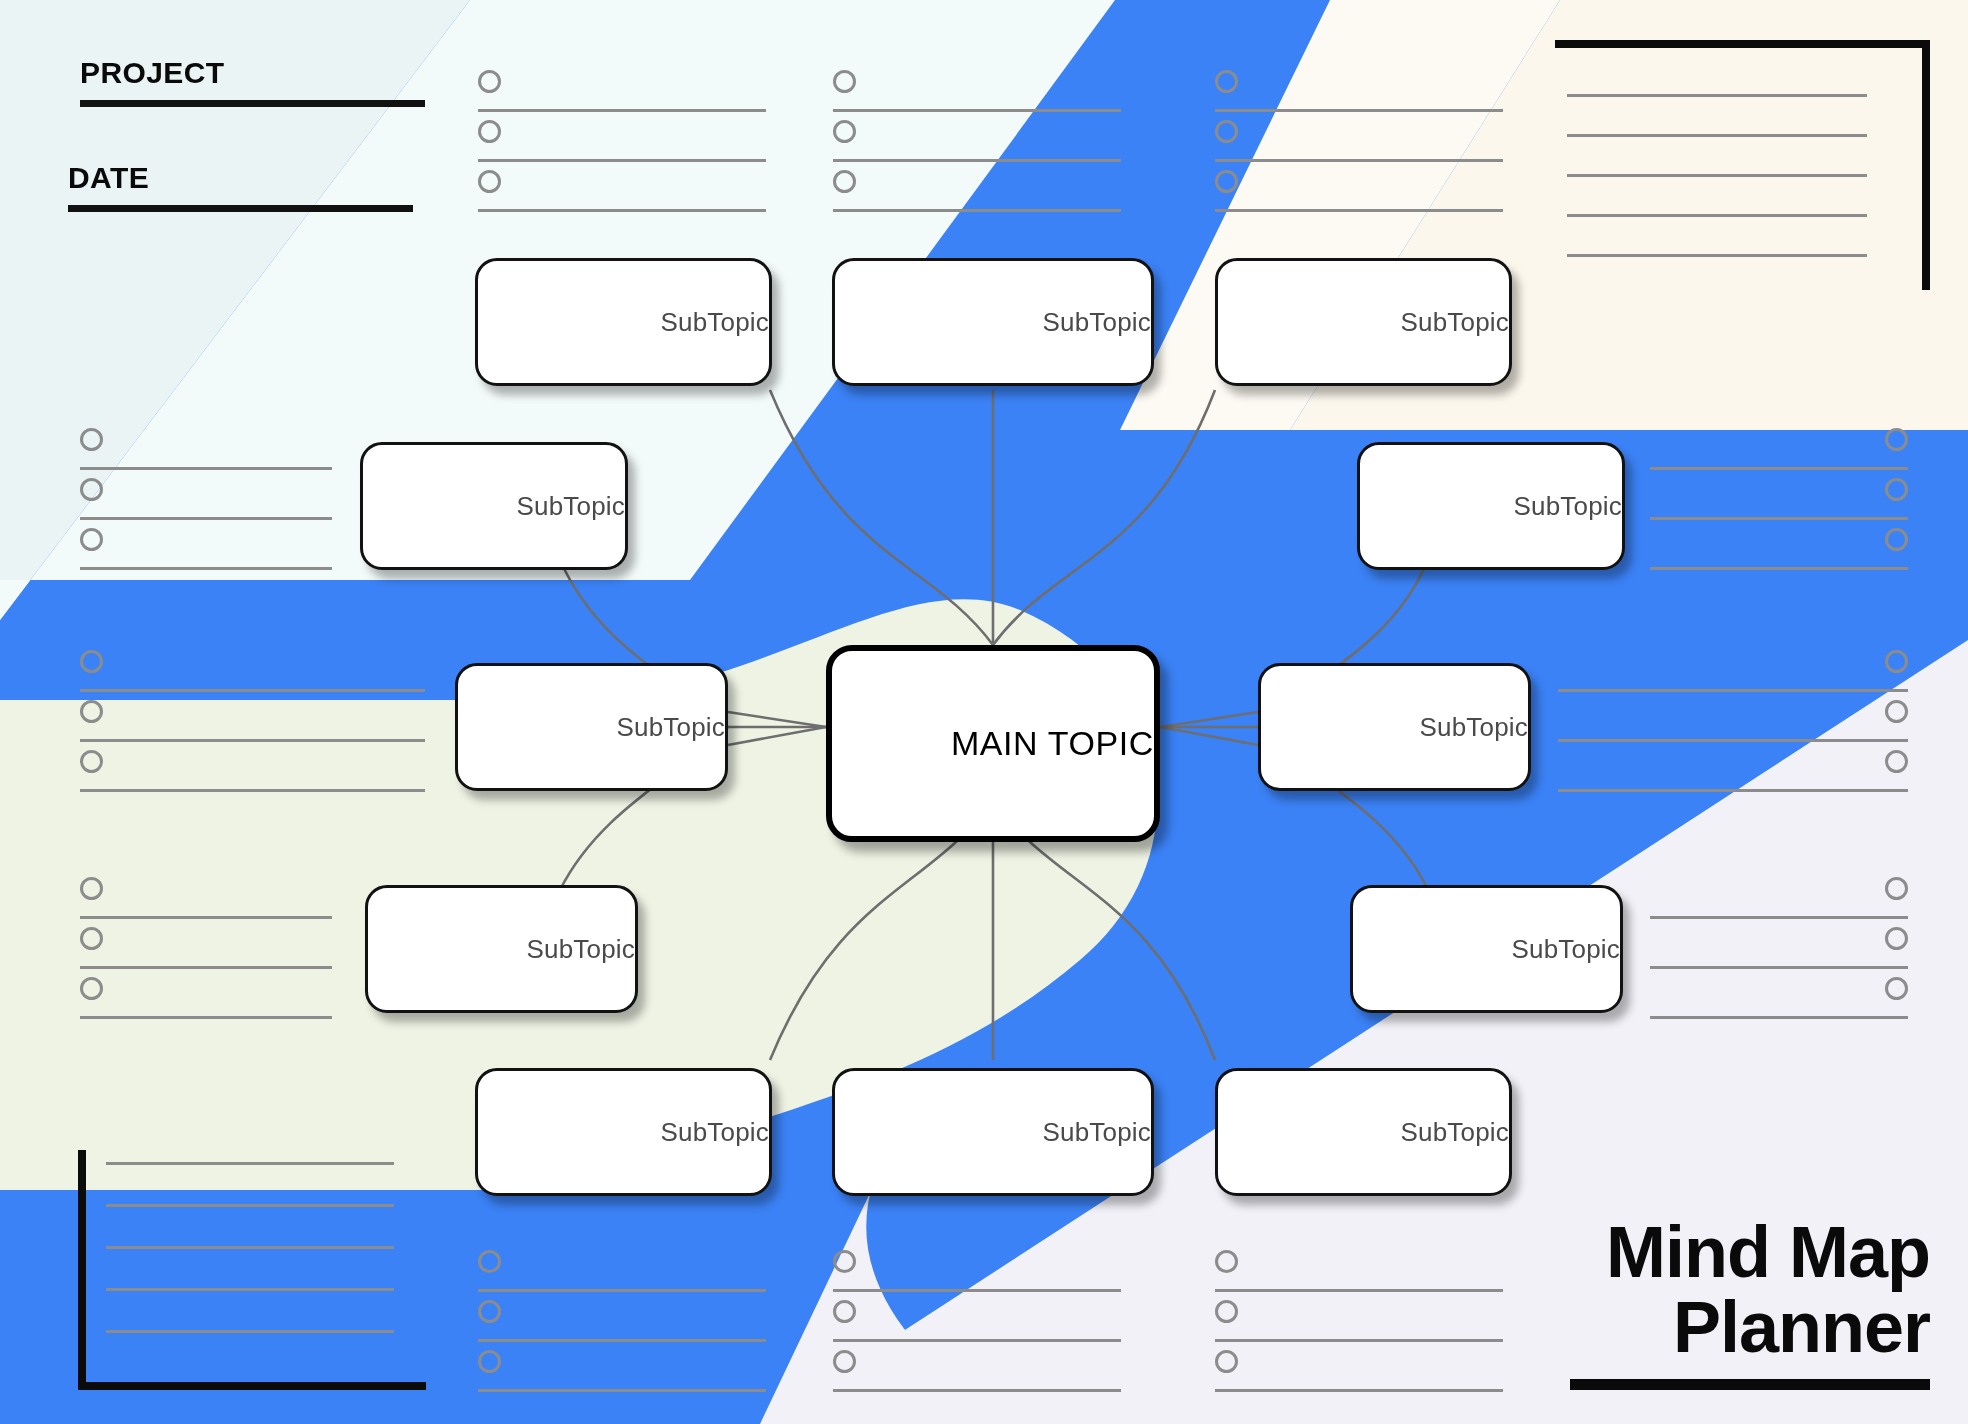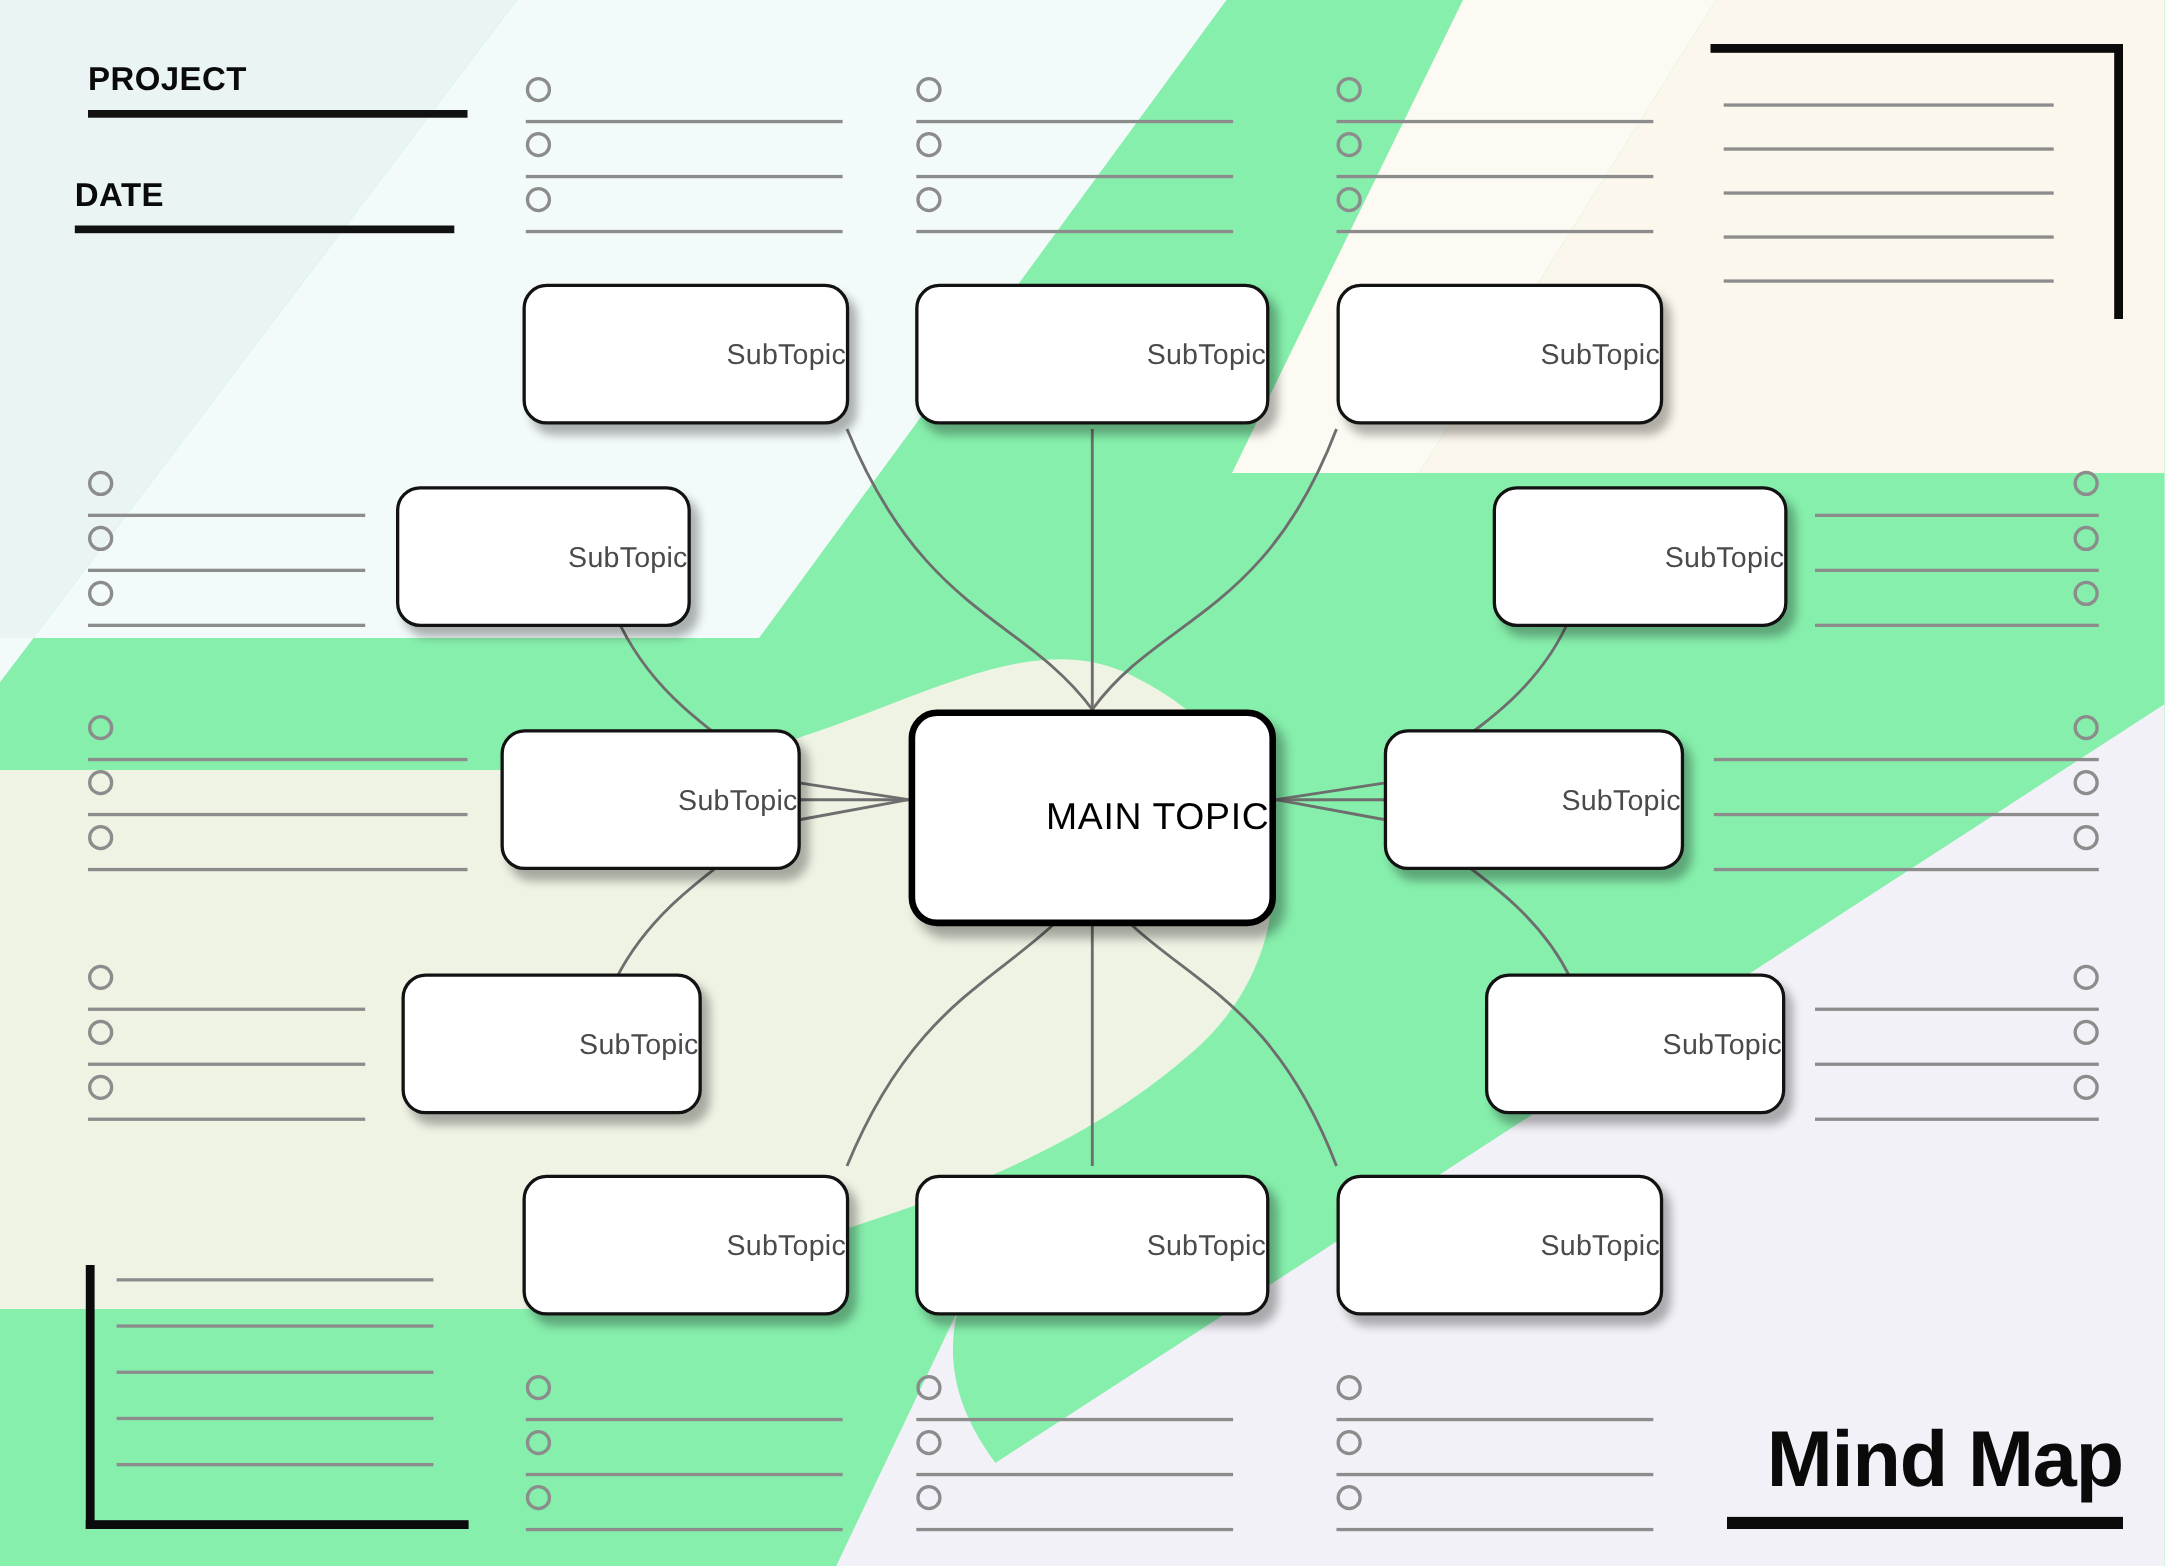--- a/index.html
+++ b/index.html
@@ -4,21 +4,21 @@
 <style>
   html, body {
     margin: 0;
     padding: 0;
     background: #ffffff;
   }
   #page {
     position: relative;
     width: 1968px;
     height: 1424px;
-    background: #86efac;
+    background: #3b82f6;
     overflow: hidden;
     font-family: "Liberation Sans", sans-serif;
   }
 
   
   #bg-layer {
     position: absolute;
     left: 0; top: 0;
     width: 1968px; height: 1424px;
     z-index: 0;
@@ -447,17 +447,18 @@
         <span class="rule"></span>
       </div>
       <div class="check-row left">
         <span class="circle"></span>
         <span class="rule"></span>
       </div>
     </div>
 
     <div id="title-block">
       <div class="line">Mind Map</div>
+      <div class="line">Planner</div>
       <div id="title-rule"></div>
     </div>
 
   </div>
 </div>
 
 </body></html>

